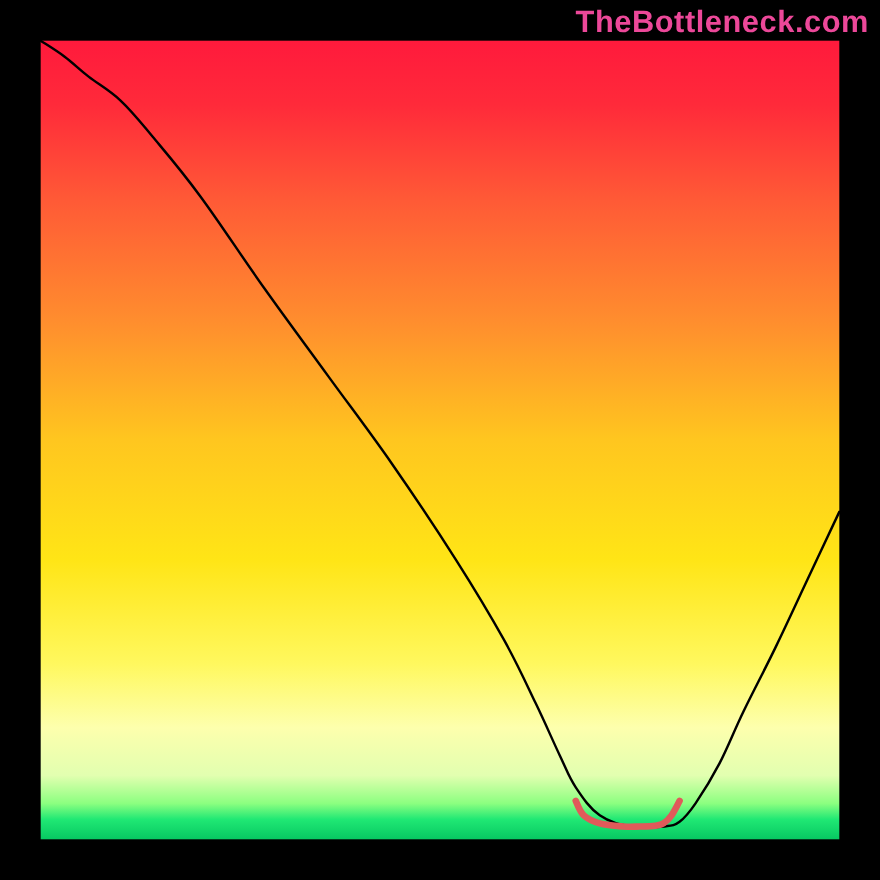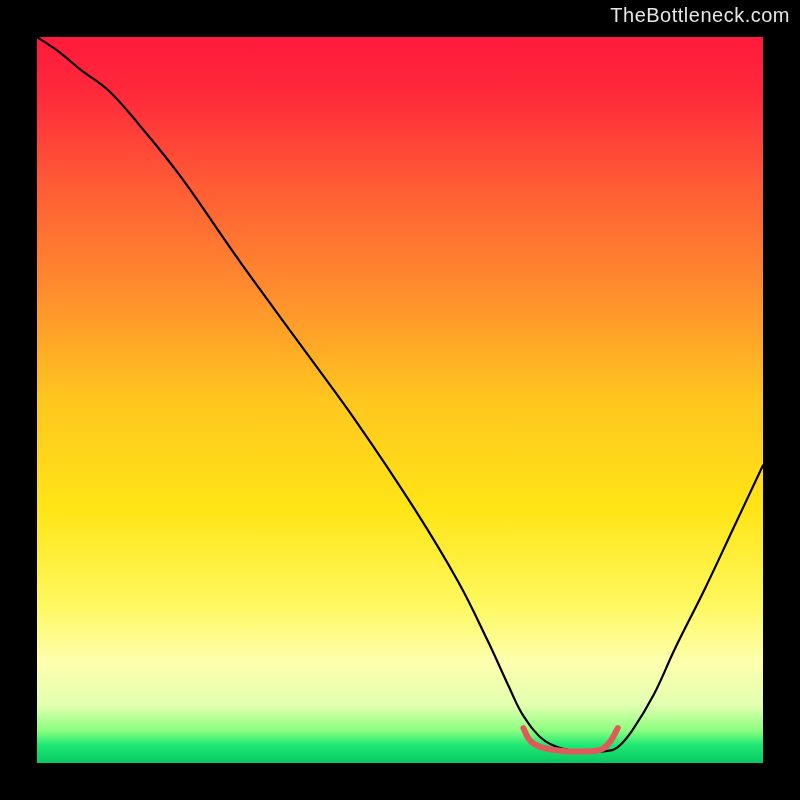--- a/index.html
+++ b/index.html
@@ -13,23 +13,23 @@
   }
   .stage {
     position: relative;
     width: 800px;
     height: 800px;
   }
   .watermark {
     position: absolute;
     top: 4px;
     right: 10px;
-    color: #e5e5e5;
-    font-size: 20px;
-    font-weight: 400;
+    color: #ec4899;
+    font-size: 28px;
+    font-weight: 700;
     letter-spacing: 0.5px;
     z-index: 10;
   }
   svg {
     position: absolute;
     top: 0;
     left: 0;
   }
 </style>
 </head>

